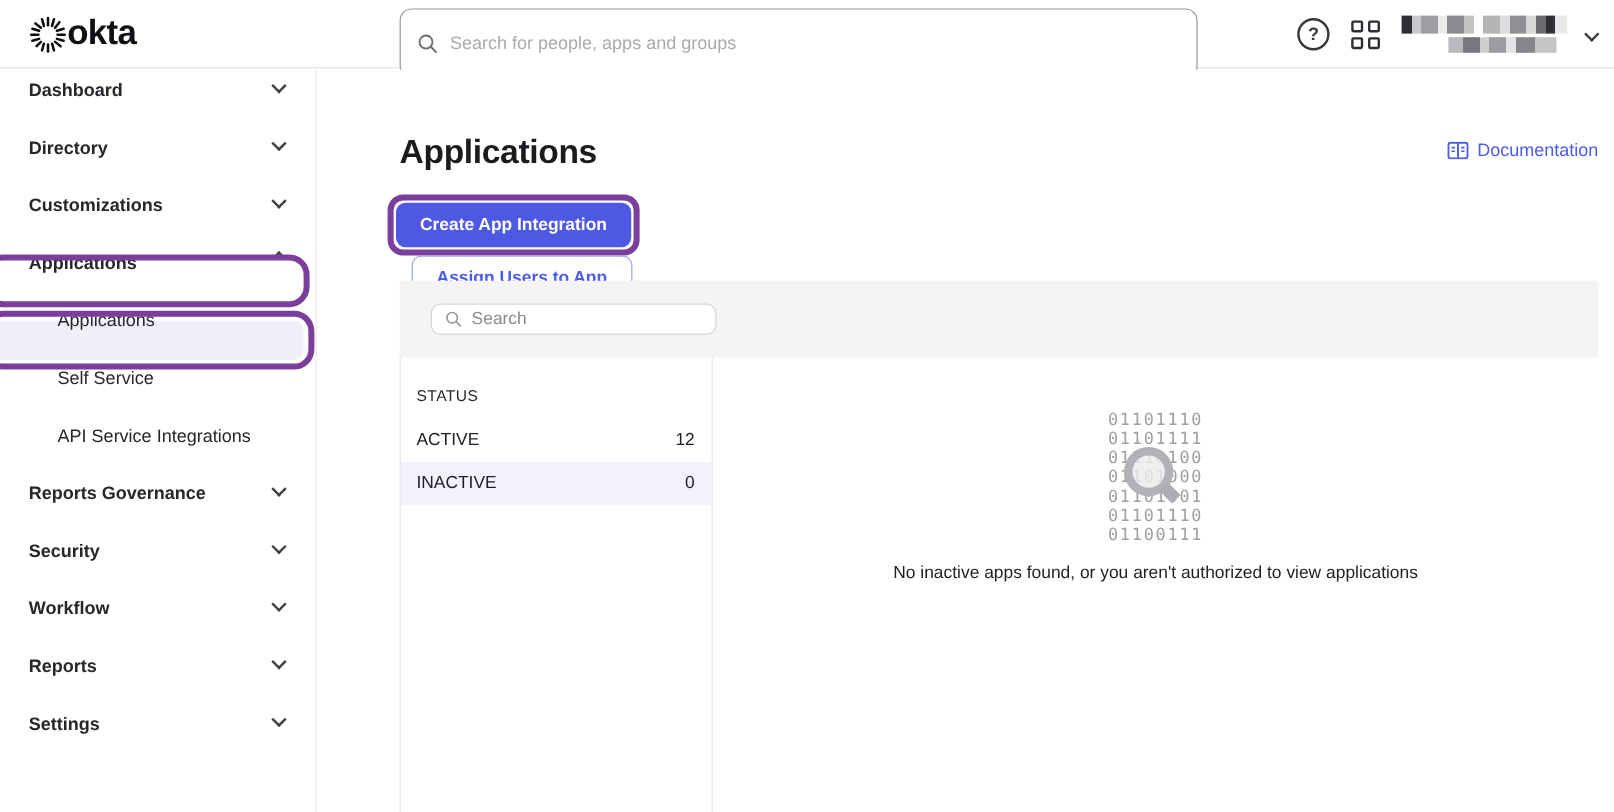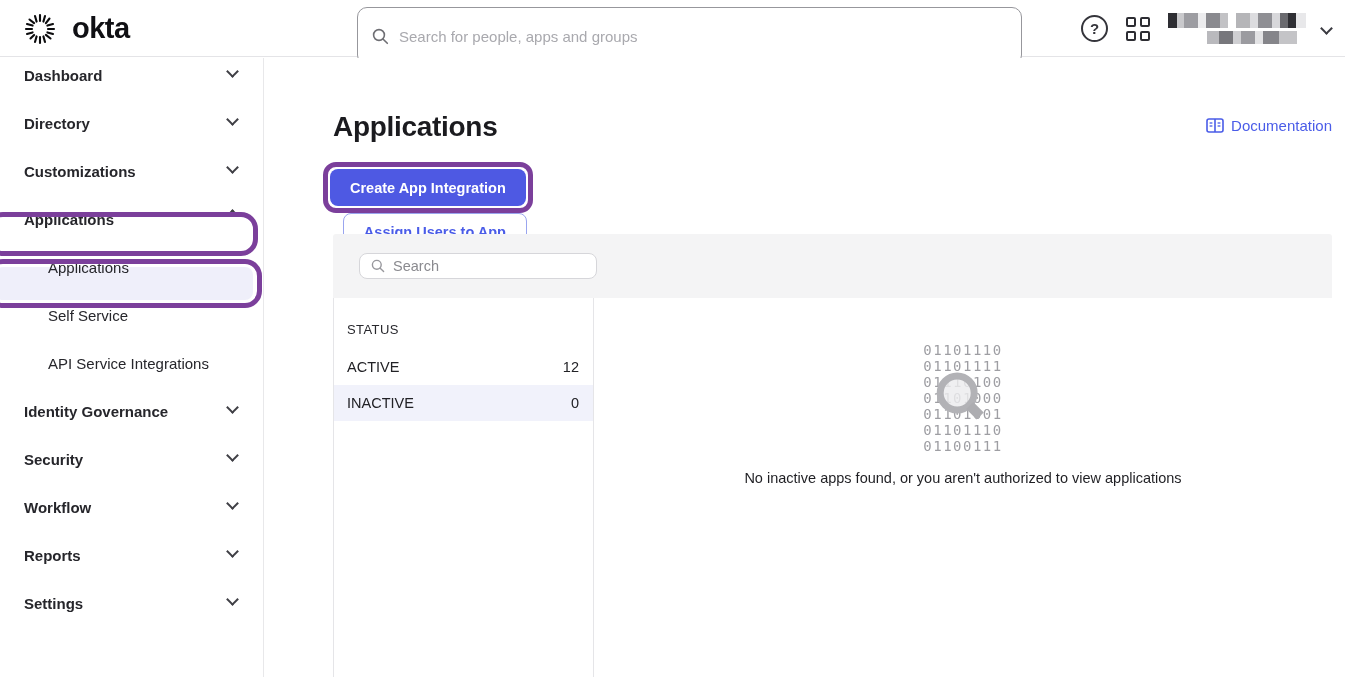--- a/index.html
+++ b/index.html
@@ -7,25 +7,25 @@
               font-family:"Liberation Sans", sans-serif; color:#1e1e22; }
   :root{
     --anno:#7b3f9b;
     --btn-blue:#4e59e3;
     --link-blue:#4a5ce8;
     --border:#e5e5e8;
   }
 
   
   .top-header{ position:relative; height:57px; background:#fff; border-bottom:1px solid #e4e4e7; }
-  .logo{ position:absolute; left:24px; top:12px; display:flex; align-items:center; gap:16px; }
+  .logo{ position:absolute; left:24px; top:12px; display:flex; align-items:center; gap:0; }
   .wordmark{ font-size:29px; font-weight:700; letter-spacing:-0.5px; color:#101014; }
   .global-search{ position:absolute; left:333px; top:7px; width:665px; height:58px;
     border:1px solid #97979c; border-radius:10px; background:#fff;
-    display:flex; align-items:center; padding:0 14px; gap:10px;margin-left:24px; }
+    display:flex; align-items:center; padding:0 14px; gap:10px; }
   .global-search input{ border:none; outline:none; flex:1; font-size:15px; color:#333;
     font-family:"Liberation Sans", sans-serif; background:transparent; }
   .global-search input::placeholder{ color:#a9a9ae; }
   .header-right{ position:absolute; right:14px; top:0; height:57px; display:flex; align-items:center; gap:18px; }
   .help-icon{ width:27px; height:27px; border:2px solid #35353b; border-radius:50%;
     display:flex; align-items:center; justify-content:center;
     font-size:15px; font-weight:700; color:#35353b; cursor:pointer; }
   .grid-icon{ display:grid; grid-template-columns:10px 10px; grid-template-rows:10px 10px; gap:4px; cursor:pointer; }
   .grid-icon span{ border:2px solid #2d2d33; border-radius:2px; }
   .user-menu{ display:flex; align-items:center; gap:16px; cursor:pointer; }
@@ -172,21 +172,21 @@
     <div class="subfill"></div>
     <span class="lbl">Applications</span>
   </div>
   <div class="nav-item sub">
     <span class="lbl">Self Service</span>
   </div>
   <div class="nav-item sub">
     <span class="lbl">API Service Integrations</span>
   </div>
   <div class="nav-item">
-    <span class="lbl">Identity Governance</span>
+    <span class="lbl">Reports Governance</span>
     <span class="chev"></span>
   </div>
   <div class="nav-item">
     <span class="lbl">Security</span>
     <span class="chev"></span>
   </div>
   <div class="nav-item">
     <span class="lbl">Workflow</span>
     <span class="chev"></span>
   </div>

